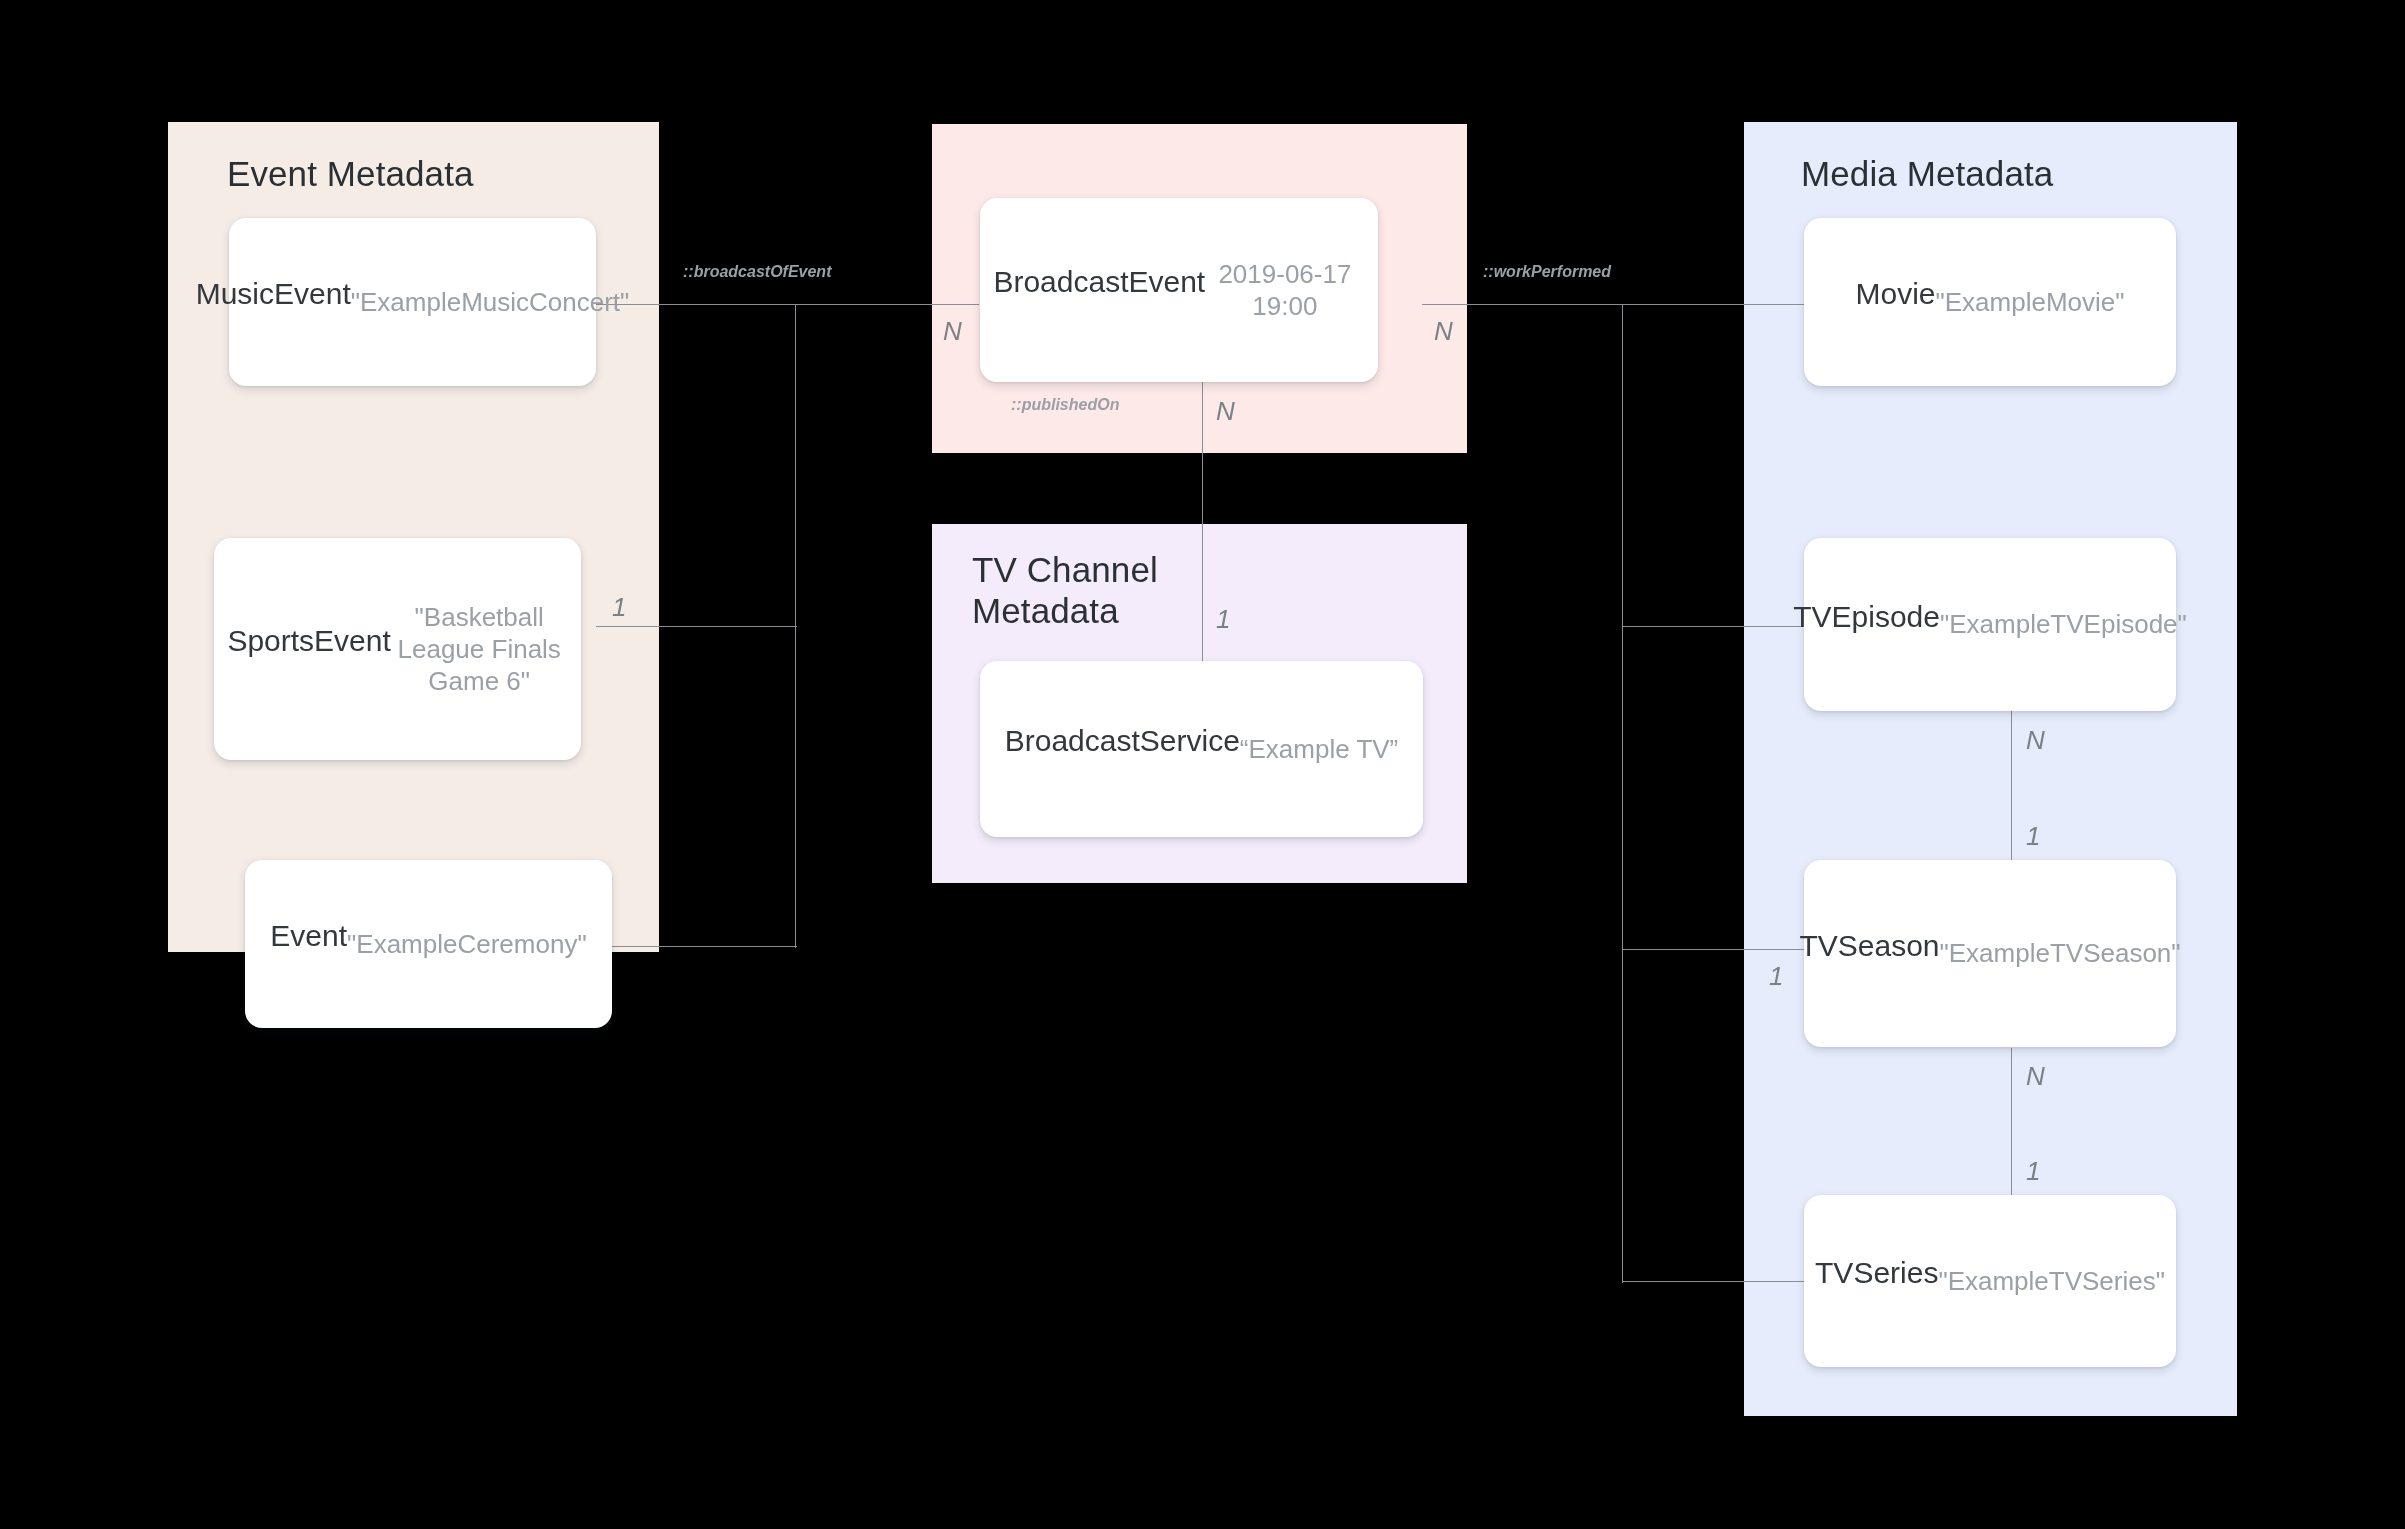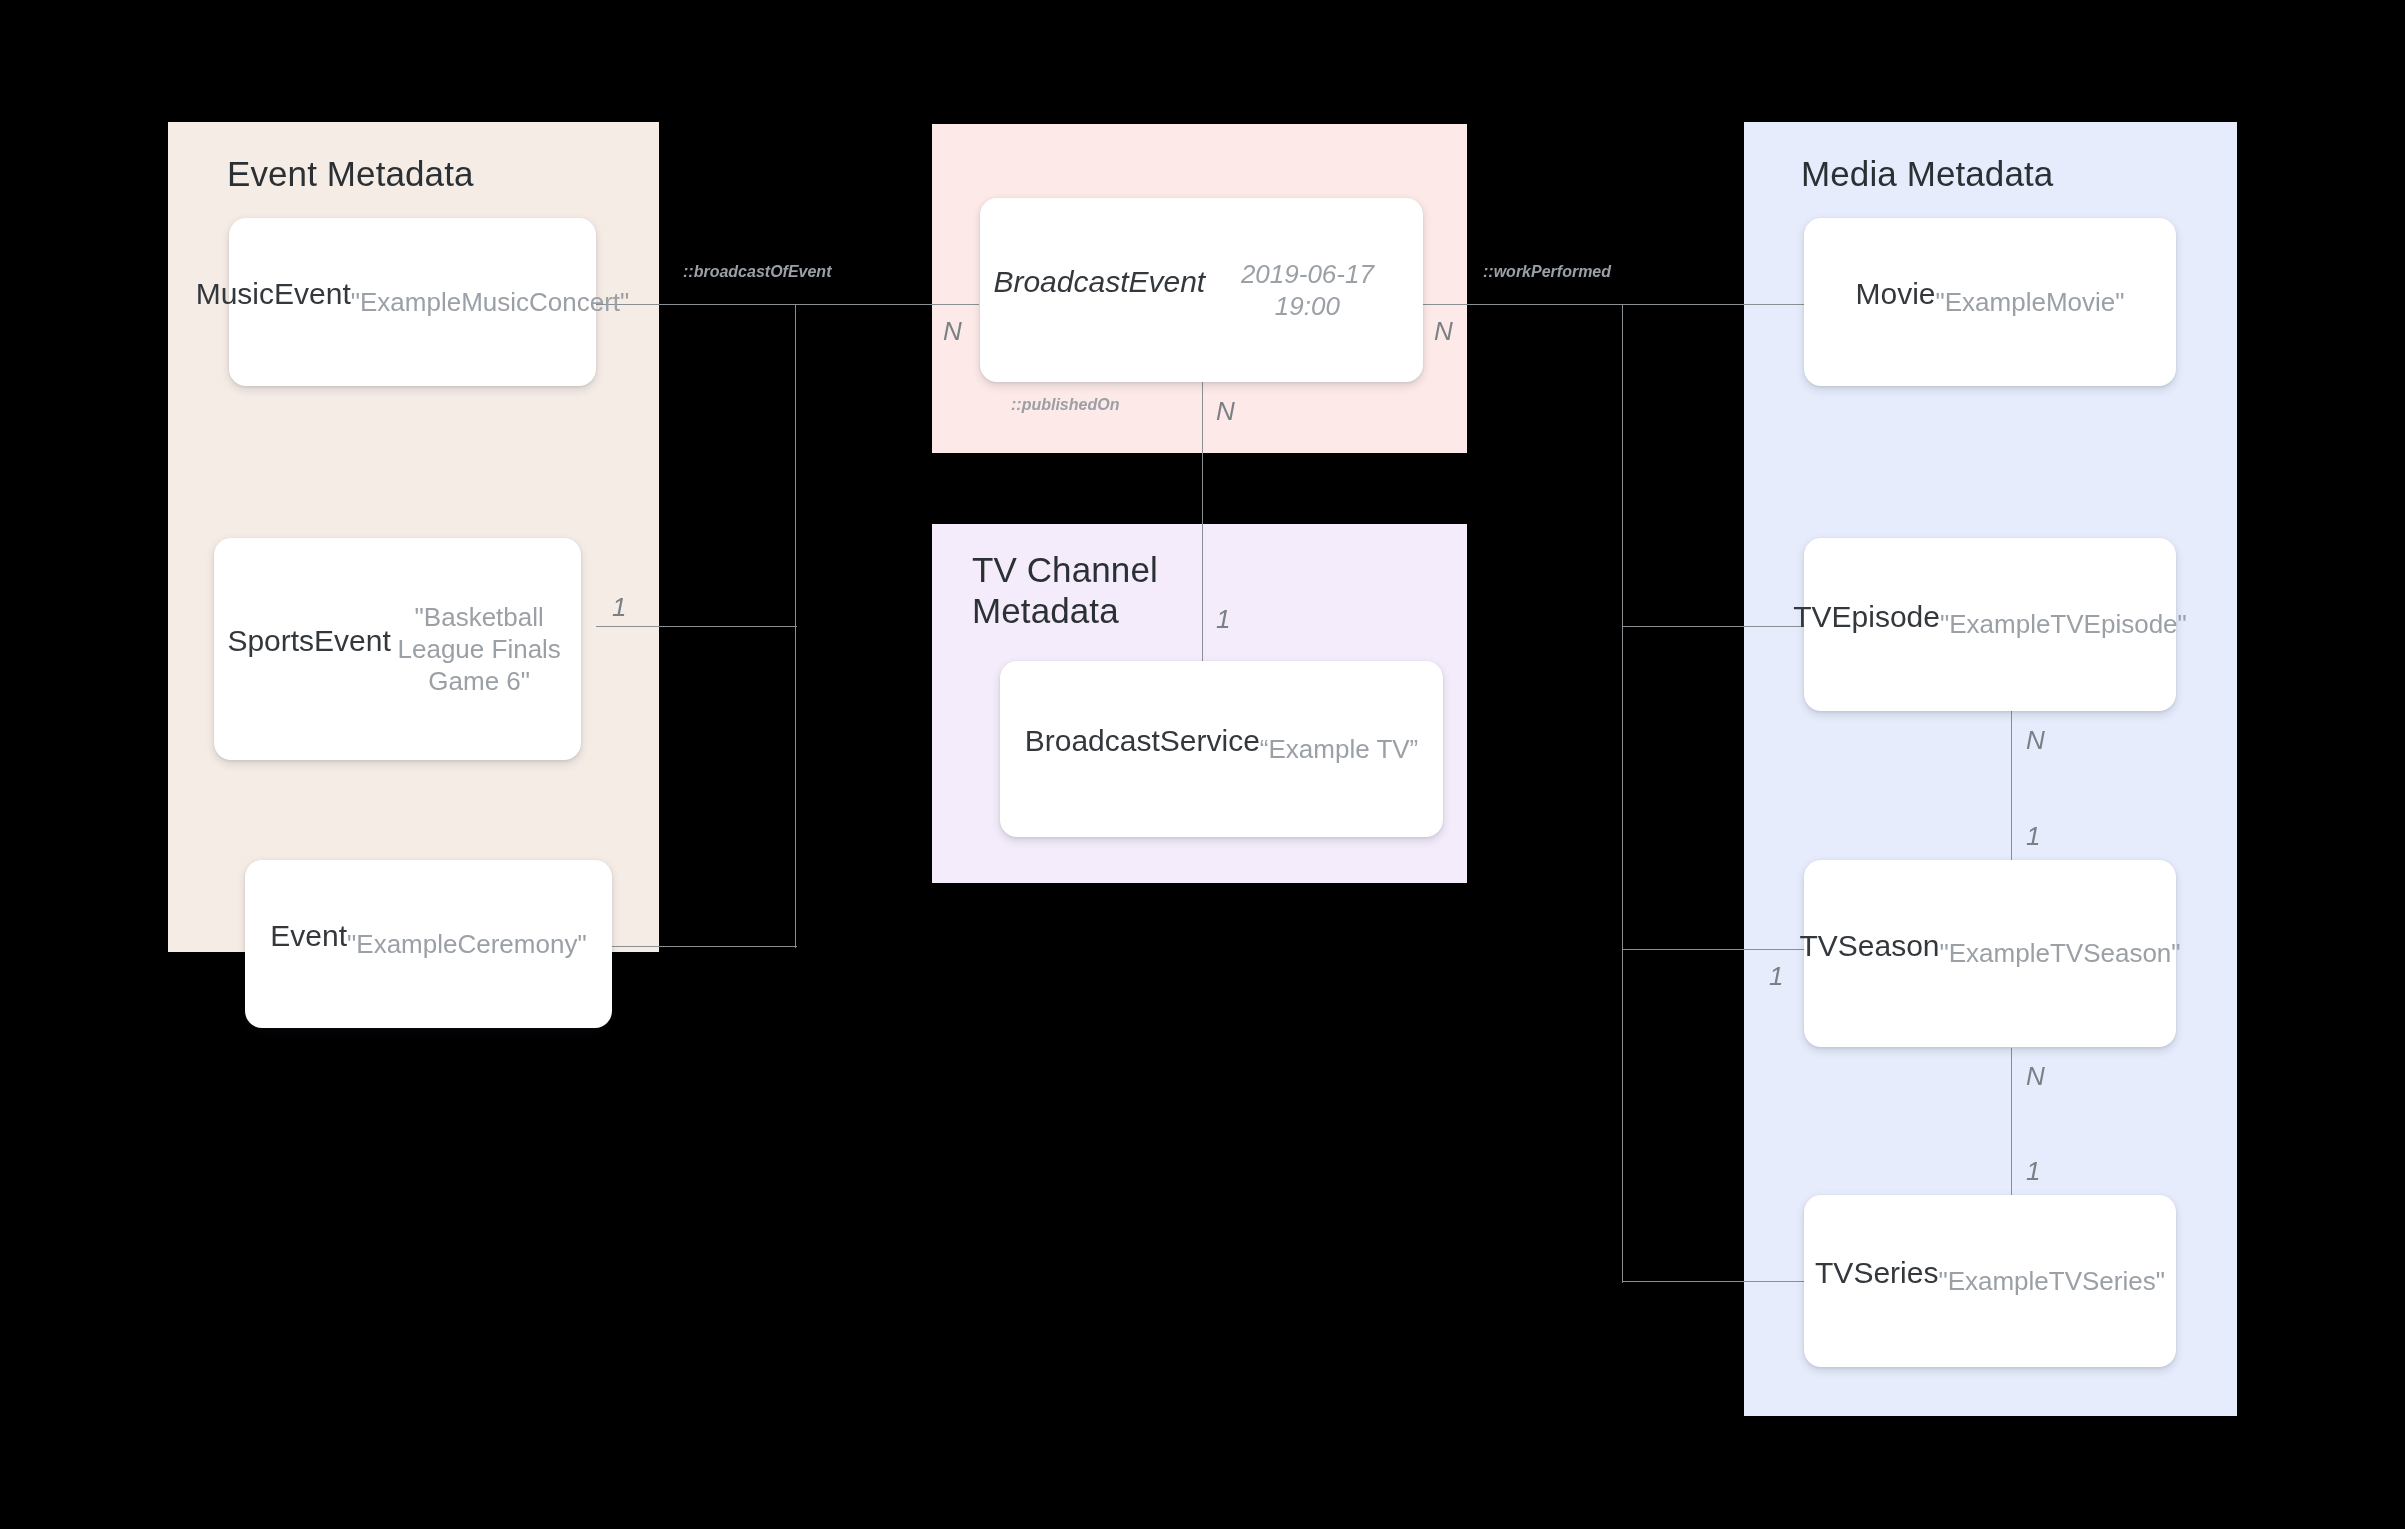--- a/index.html
+++ b/index.html
@@ -147,26 +147,26 @@
   <div class="card" style="left:214px; top:538px; width:367px; height:222px;align-items:center;">
     <div class="card-title">SportsEvent</div>
     <div class="card-sub">"Basketball League Finals Game 6"</div>
   </div>
 
   <div class="card" style="left:229px; top:860px; width:367px; height:168px;margin-left:16px;">
     <div class="card-title">Event</div>
     <div class="card-sub">"ExampleCeremony"</div>
   </div>
 
-  <div class="card" style="left:980px; top:198px; width:443px; height:184px;font-style:italic;">
+  <div class="card" style="left:980px; top:198px; width:398px; height:184px;">
     <div class="card-title">BroadcastEvent</div>
     <div class="card-sub">2019-06-17 19:00</div>
   </div>
 
-  <div class="card" style="left:980px; top:661px; width:443px; height:176px;margin-left:20px;">
+  <div class="card" style="left:980px; top:661px; width:443px; height:176px;">
     <div class="card-title">BroadcastService</div>
     <div class="card-sub">“Example TV”</div>
   </div>
 
   <div class="card" style="left:1804px; top:218px; width:372px; height:168px;">
     <div class="card-title">Movie</div>
     <div class="card-sub">"ExampleMovie"</div>
   </div>
 
   <div class="card" style="left:1804px; top:538px; width:372px; height:173px;">

